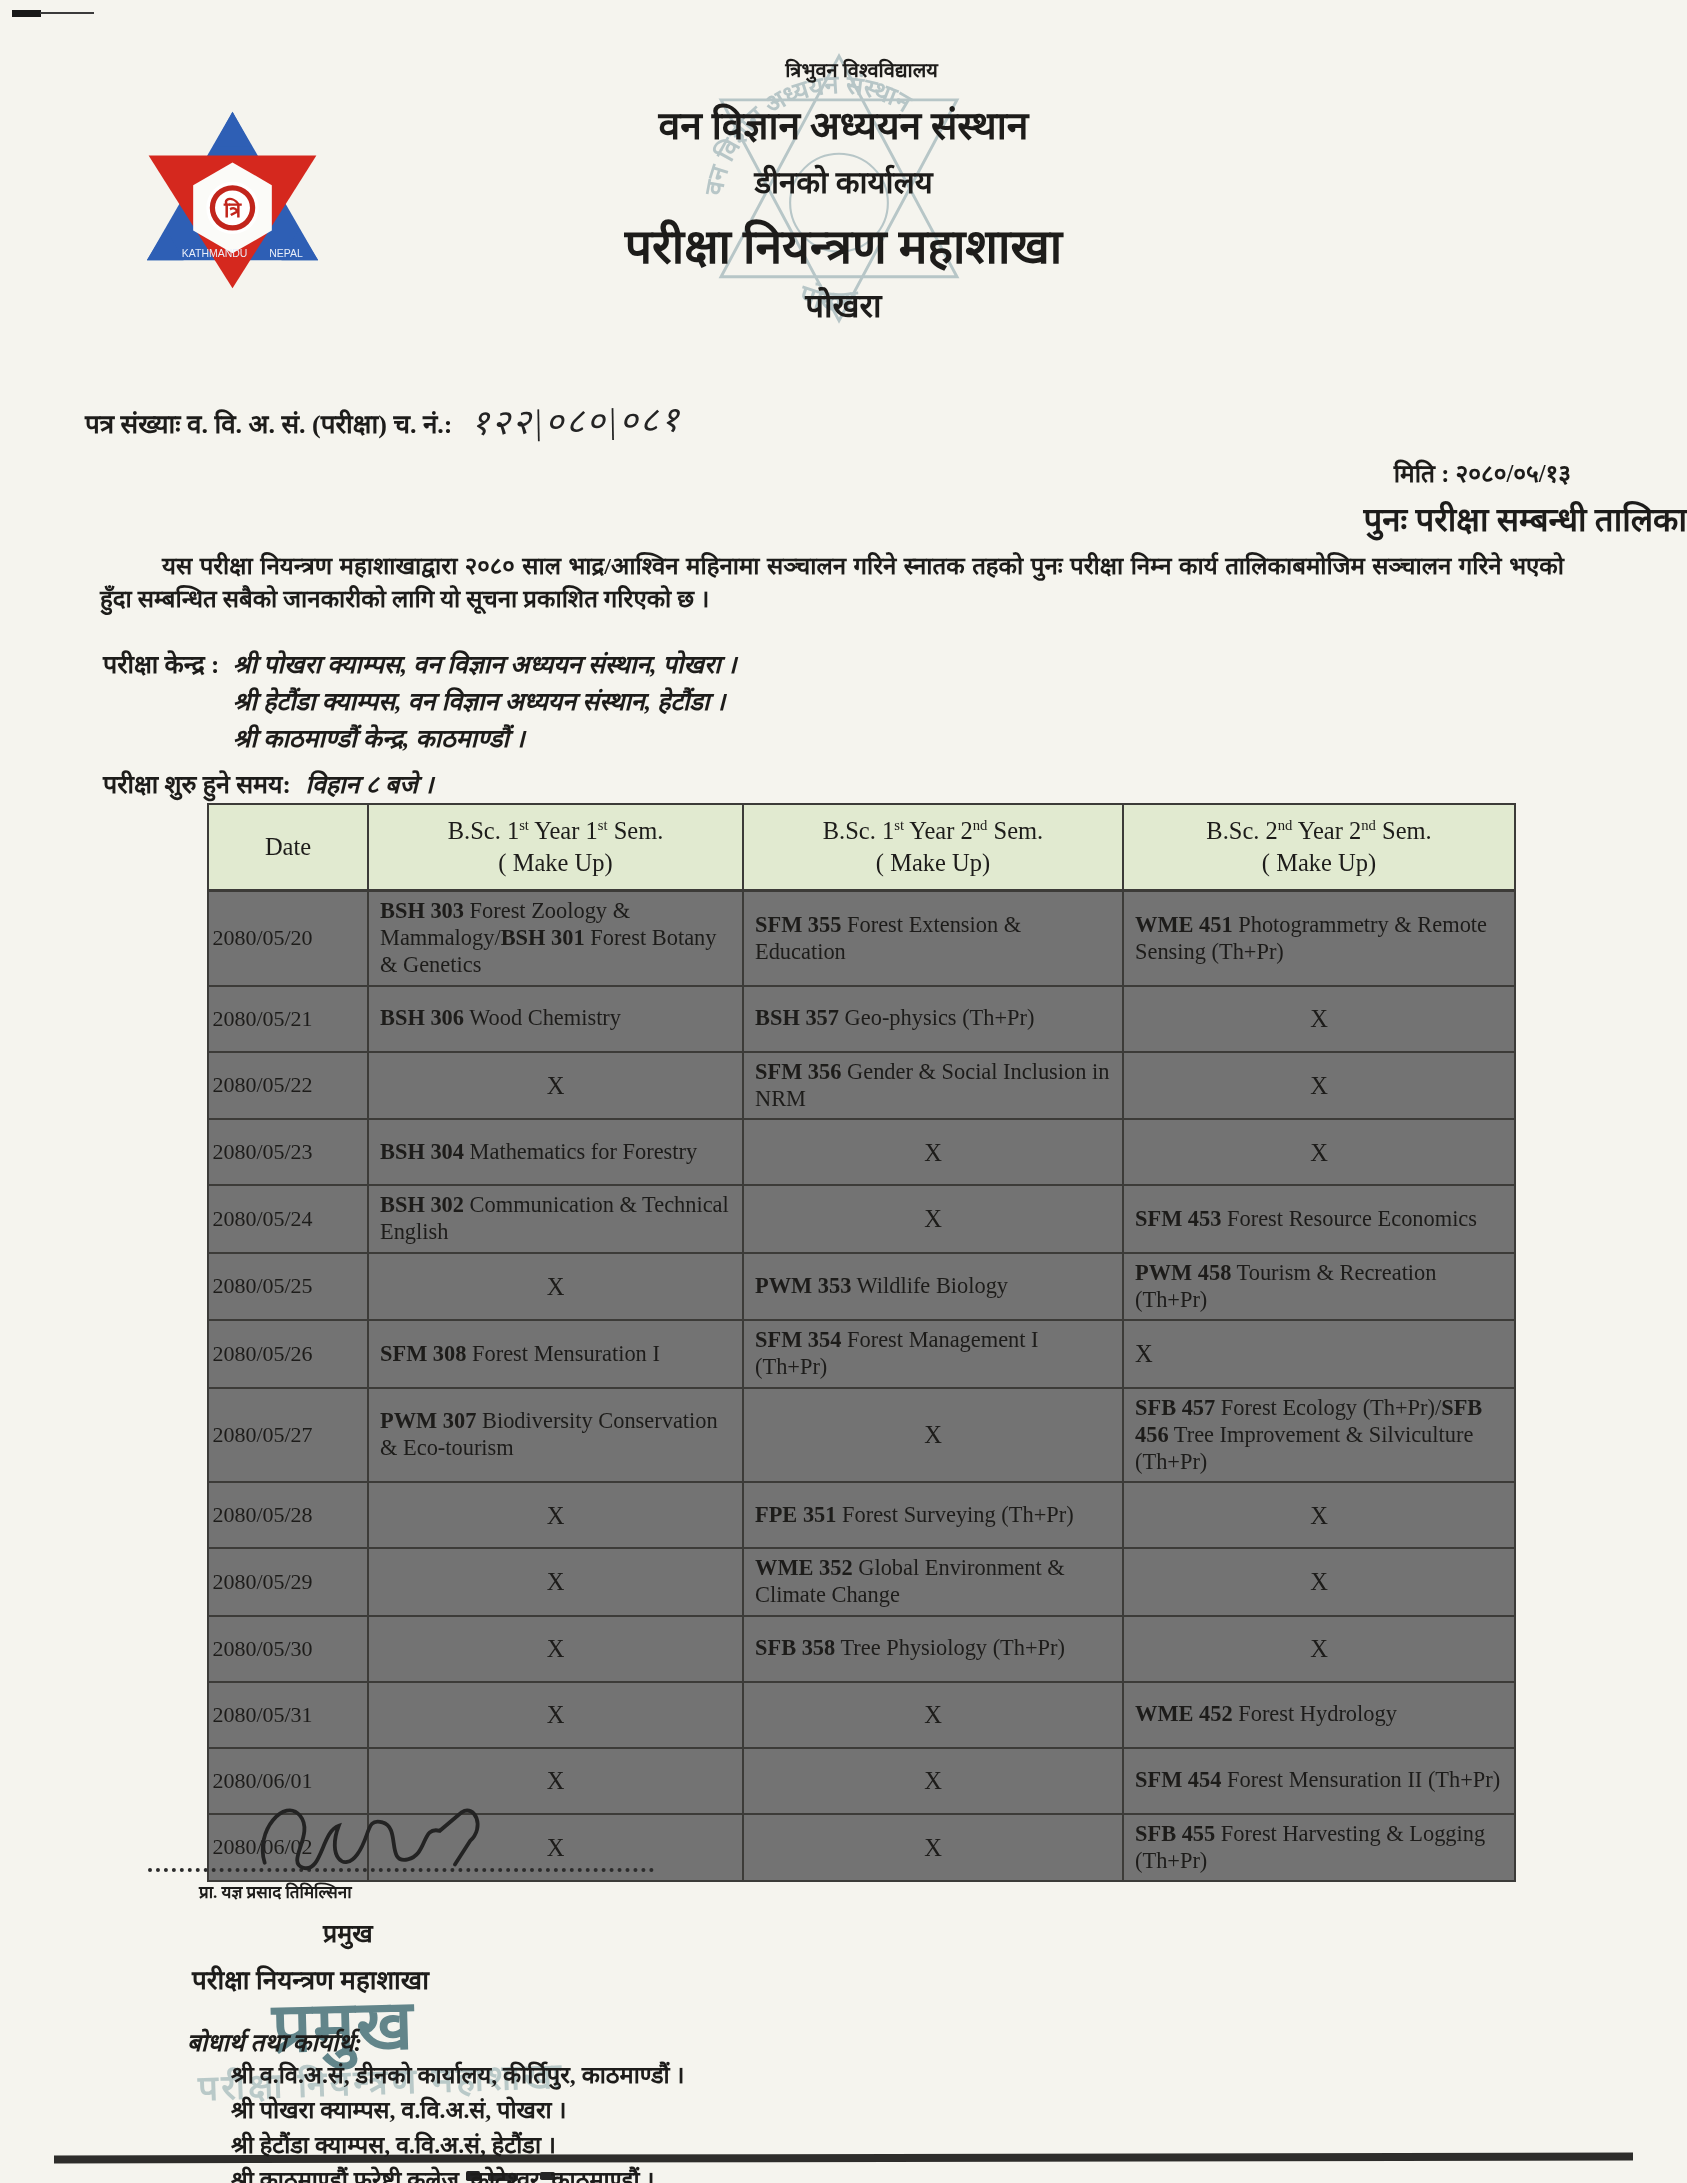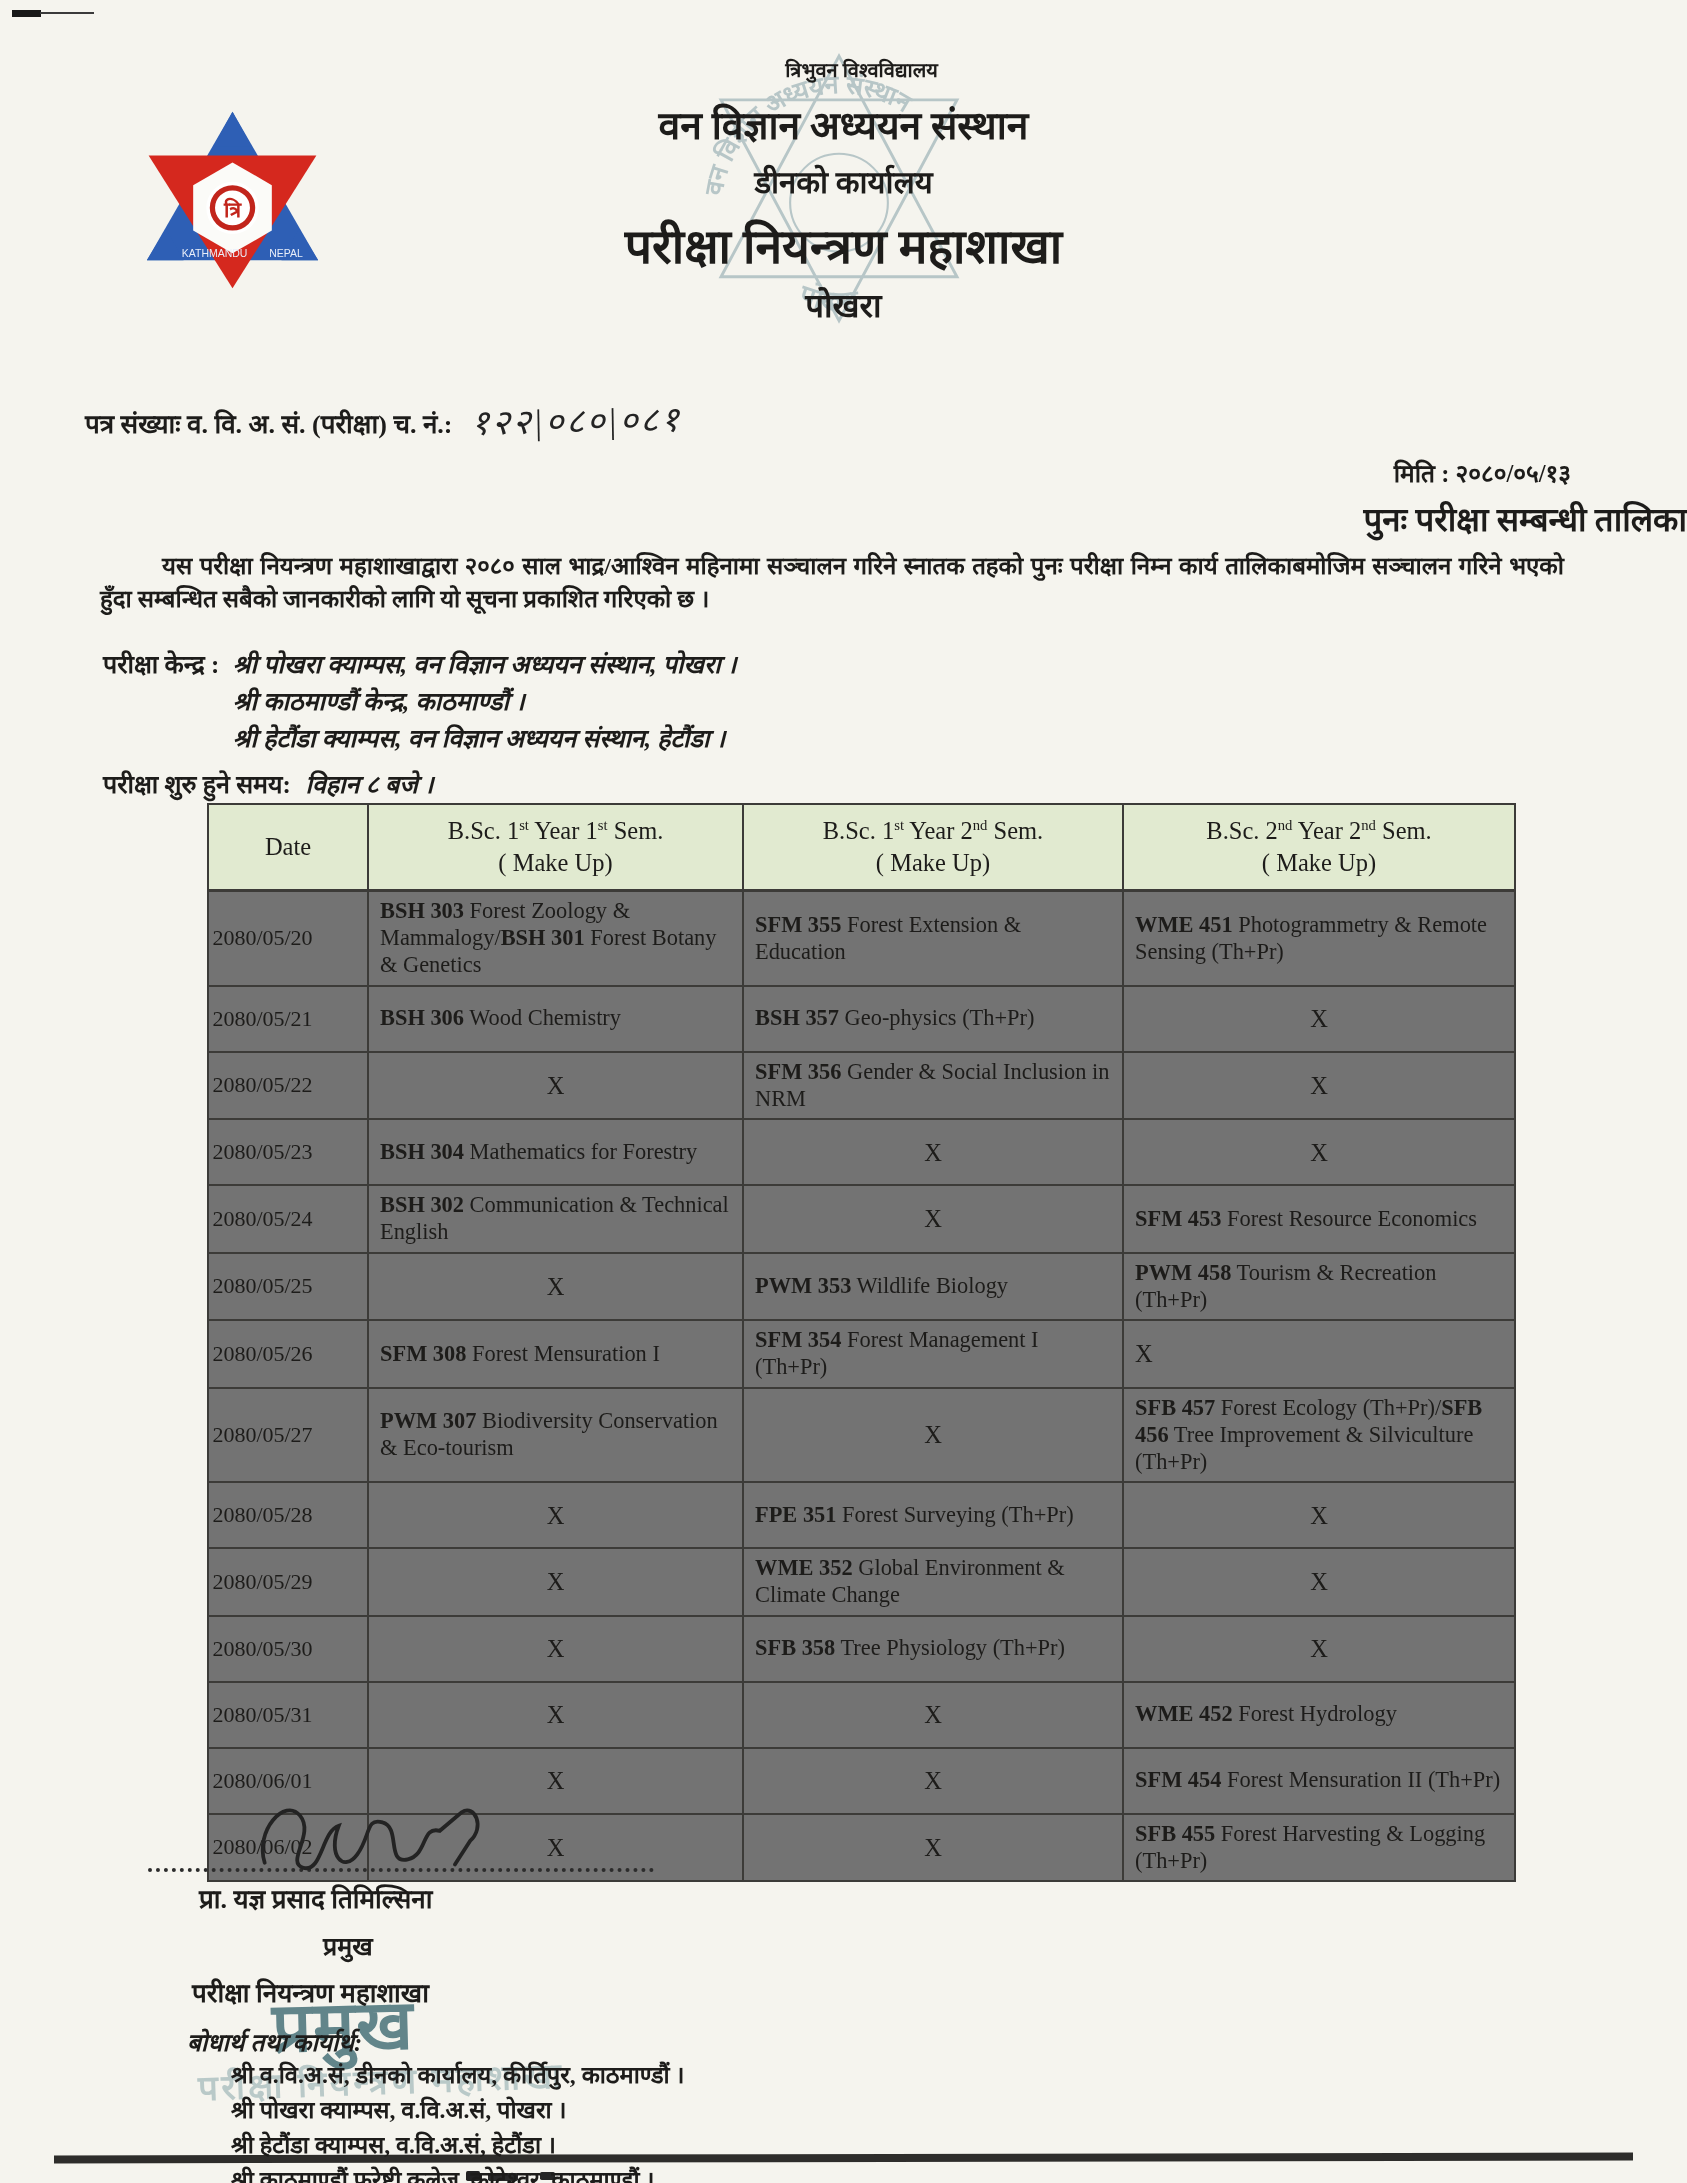--- a/index.html
+++ b/index.html
@@ -44,21 +44,21 @@
   .schedule sup{font-size:60%;}
   .schedule td{font-size:22.4px;line-height:1.2;padding:5.9px 11px;vertical-align:middle;}
   .schedule td.c-date{text-align:left;font-size:22px;padding:5.9px 3.4px;}
   .schedule td.c-x{text-align:center;font-size:24.5px;}
   .schedule td.c-x.left{text-align:left;}
   .schedule tbody tr{height:66px;}
   
   .sigblock{position:absolute;left:148px;top:1797px;width:540px;z-index:3;}
   .sig-svg{position:absolute;left:93px;top:-15px;width:278px;height:101px;}
   .dotline{width:506px;border-bottom:4.2px dotted #2c2c2c;height:71px;}
-  .sig-name{font-size:26px;font-weight:700;margin:8.4px 0 0 51px;}
+  .sig-name{font-size:17px;font-weight:700;margin:8.4px 0 0 51px;}
   .sig-title{font-size:25px;font-weight:700;margin:11.8px 0 0 175px;}
   .sig-div{font-size:26px;font-weight:700;margin:11.8px 0 0 44px;}
   
   .bstamp1{position:absolute;left:272px;top:1976px;font-size:69px;font-weight:700;color:#3e6a72;opacity:.8;transform:rotate(-1.5deg);letter-spacing:1.7px;z-index:1;}
   .bstamp2{position:absolute;left:198px;top:2057px;font-size:35px;font-weight:700;color:#4d7b84;opacity:.35;transform:rotate(-2deg);z-index:1;letter-spacing:3.4px;}
   
   .ccblock{position:absolute;left:187px;top:2025px;z-index:2;}
   .cc-head{font-size:24.5px;font-weight:700;font-style:italic;}
   .cc-item{font-size:23.6px;font-weight:700;margin-left:44px;line-height:35px;}
   
@@ -124,22 +124,22 @@
   <div class="date-line np">मिति : २०८०/०५/१३</div>
 
   <div class="doc-title np">पुनः परीक्षा सम्बन्धी तालिका</div>
   <div class="body-par np">यस परीक्षा नियन्त्रण महाशाखाद्वारा २०८० साल भाद्र/आश्विन महिनामा सञ्चालन गरिने स्नातक तहको पुनः परीक्षा निम्न कार्य तालिकाबमोजिम सञ्चालन गरिने भएको हुँदा सम्बन्धित सबैको जानकारीको लागि यो सूचना प्रकाशित गरिएको छ ।</div>
 
   <div class="centers np">
     <div class="centers-row">
       <div class="centers-label">परीक्षा केन्द्र :</div>
       <div class="centers-list">
           <div class="center-item np">श्री पोखरा क्याम्पस, वन विज्ञान अध्ययन संस्थान, पोखरा ।</div>
+          <div class="center-item np">श्री हेटौंडा क्याम्पस, वन विज्ञान अध्ययन संस्थान, हेटौंडा ।</div>
           <div class="center-item np">श्री काठमाण्डौं केन्द्र, काठमाण्डौं ।</div>
-          <div class="center-item np">श्री हेटौंडा क्याम्पस, वन विज्ञान अध्ययन संस्थान, हेटौंडा ।</div>
         </div>
     </div>
   </div>
 
   <div class="time-line np">
     <span class="time-label">परीक्षा शुरु हुने समय:</span>
     <span class="time-value">विहान ८ बजे ।</span>
   </div>
 
   <table class="schedule">

